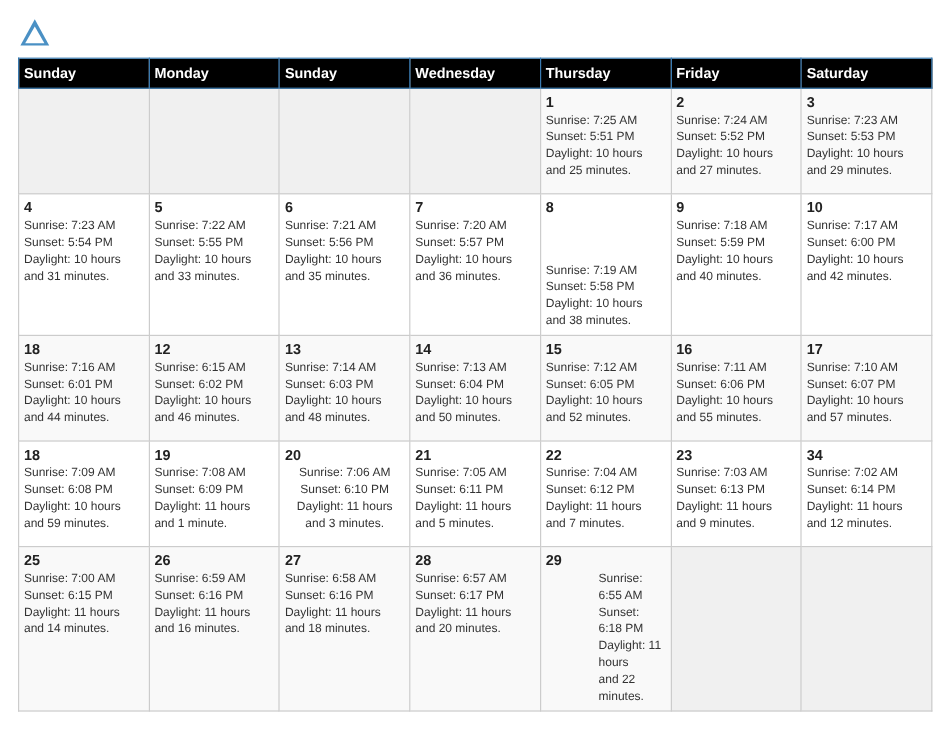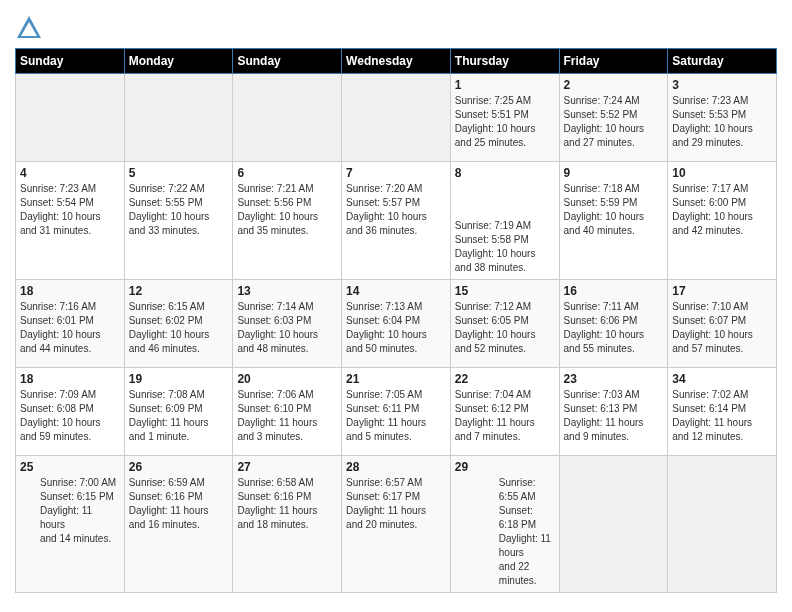--- a/index.html
+++ b/index.html
@@ -274,21 +274,21 @@
         </td>
         <td>
           <span class="day-num">19</span>
           <div class="cell-content" style="white-space: pre-line;">Sunrise: 7:08 AM
 Sunset: 6:09 PM
 Daylight: 11 hours
 and 1 minute.</div>
         </td>
         <td>
           <span class="day-num">20</span>
-          <div class="cell-content" style="white-space: pre-line;">Sunrise: 7:06 AM
+          <div class="cell-content" style="white-space: pre-line; text-align: center;">Sunrise: 7:06 AM
 Sunset: 6:10 PM
 Daylight: 11 hours
 and 3 minutes.</div>
         </td>
         <td>
           <span class="day-num">21</span>
           <div class="cell-content" style="white-space: pre-line;">Sunrise: 7:05 AM
 Sunset: 6:11 PM
 Daylight: 11 hours
 and 5 minutes.</div>
@@ -311,21 +311,21 @@
           <span class="day-num">34</span>
           <div class="cell-content" style="white-space: pre-line;">Sunrise: 7:02 AM
 Sunset: 6:14 PM
 Daylight: 11 hours
 and 12 minutes.</div>
         </td>
       </tr>
       <tr>
         <td>
           <span class="day-num">25</span>
-          <div class="cell-content" style="white-space: pre-line; margin-left: 20px;">Sunrise: 7:00 AM
+          <div class="cell-content" style="white-space: pre-line;">Sunrise: 7:00 AM
 Sunset: 6:15 PM
 Daylight: 11 hours
 and 14 minutes.</div>
         </td>
         <td>
           <span class="day-num">26</span>
           <div class="cell-content" style="white-space: pre-line;">Sunrise: 6:59 AM
 Sunset: 6:16 PM
 Daylight: 11 hours
 and 16 minutes.</div>

